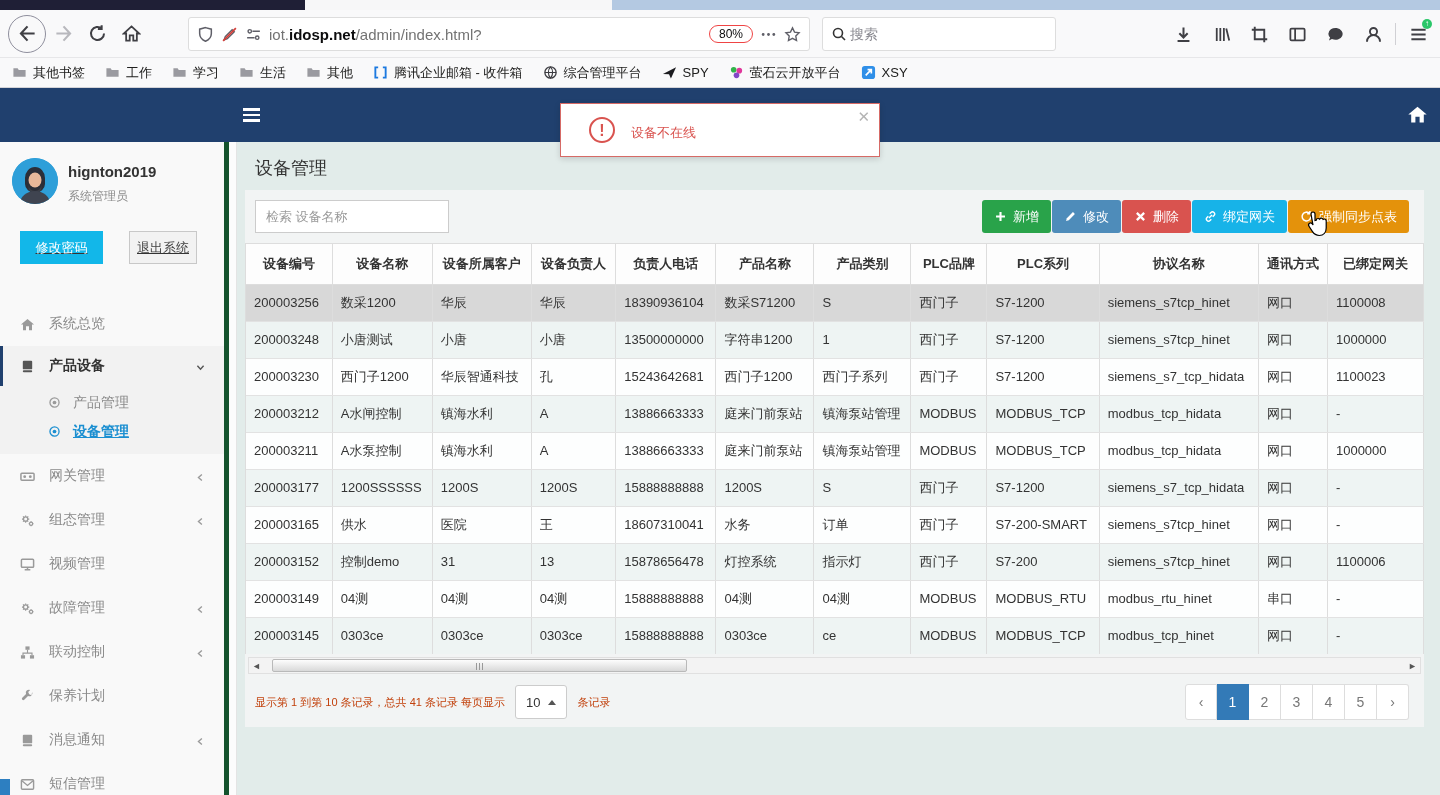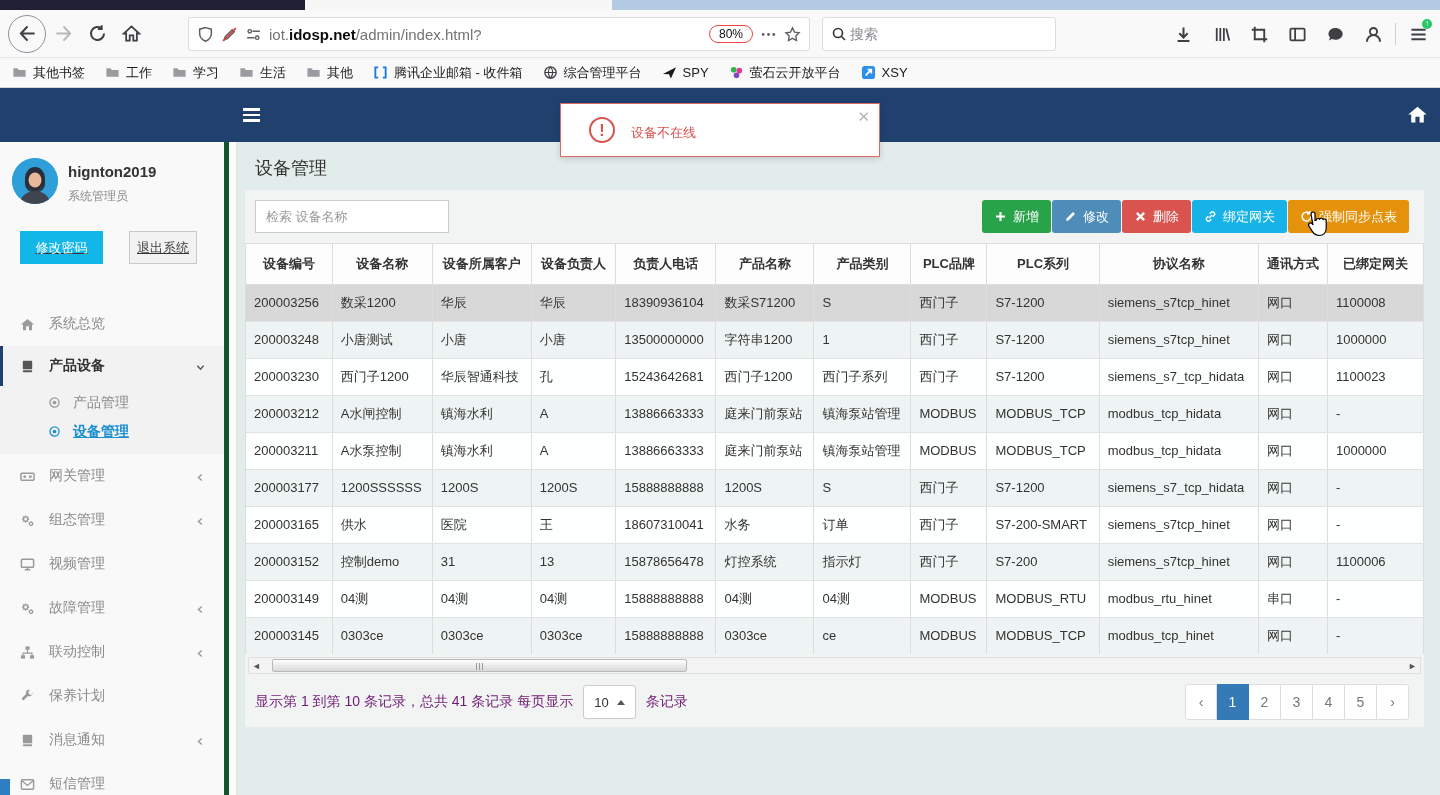--- a/index.html
+++ b/index.html
@@ -90,21 +90,21 @@
   tr.selected td { background:#d8d8d8; }
 
   .hscroll { position:absolute; left:3px; top:467px; width:1173px; height:17px; background:#f3f3f3; border:1px solid #e0e0e0; display:flex; align-items:center; }
   .hs-arrow { width:15px; height:15px; display:flex; align-items:center; justify-content:center; color:#555; font-size:9px; flex:none; }
   .hs-track { position:relative; flex:1; height:15px; }
   .hs-thumb { position:absolute; left:8px; top:1px; width:415px; height:13px; background:linear-gradient(#fdfdfd,#d9d9d9); border:1px solid #b9b9b9; border-radius:2px; }
   .hs-grip { position:absolute; left:50%; top:3px; width:9px; height:7px; transform:translateX(-50%);
     background:repeating-linear-gradient(90deg,#999 0,#999 1px,transparent 1px,transparent 3px); }
 
   .pagination { position:absolute; left:10px; right:15px; top:494px; height:36px; display:flex; align-items:center; }
-  .pg-info { color:#701a75; font-size:14px; }
+  .pg-info { color:#c2410c; font-size:11px; }
   .perpage { display:flex; align-items:center; gap:8px; margin:0 10px; padding:0 10px; height:34px; background:#fff; border:1px solid #ccc; border-radius:3px; color:#333; }
   .caret-up { width:0; height:0; border-left:4px solid transparent; border-right:4px solid transparent; border-bottom:5px solid #555; }
   .pager { margin-left:auto; display:flex; }
   .pager .pg { min-width:32px; height:36px; display:flex; align-items:center; justify-content:center; background:#fff; border:1px solid #ddd; border-left:none; color:#777; font-size:14px; padding:0 6px; }
   .pager .pg:first-child { border-left:1px solid #ddd; border-radius:3px 0 0 3px; }
   .pager .pg:last-child { border-radius:0 3px 3px 0; }
   .pager .pg.active { background:#337ab7; border-color:#337ab7; color:#fff; }
 
   
   .toast { position:absolute; left:560px; top:103px; width:320px; height:54px; background:#fff; border:1px solid #d66a66; box-shadow:0 2px 6px rgba(0,0,0,.15); z-index:30; }

